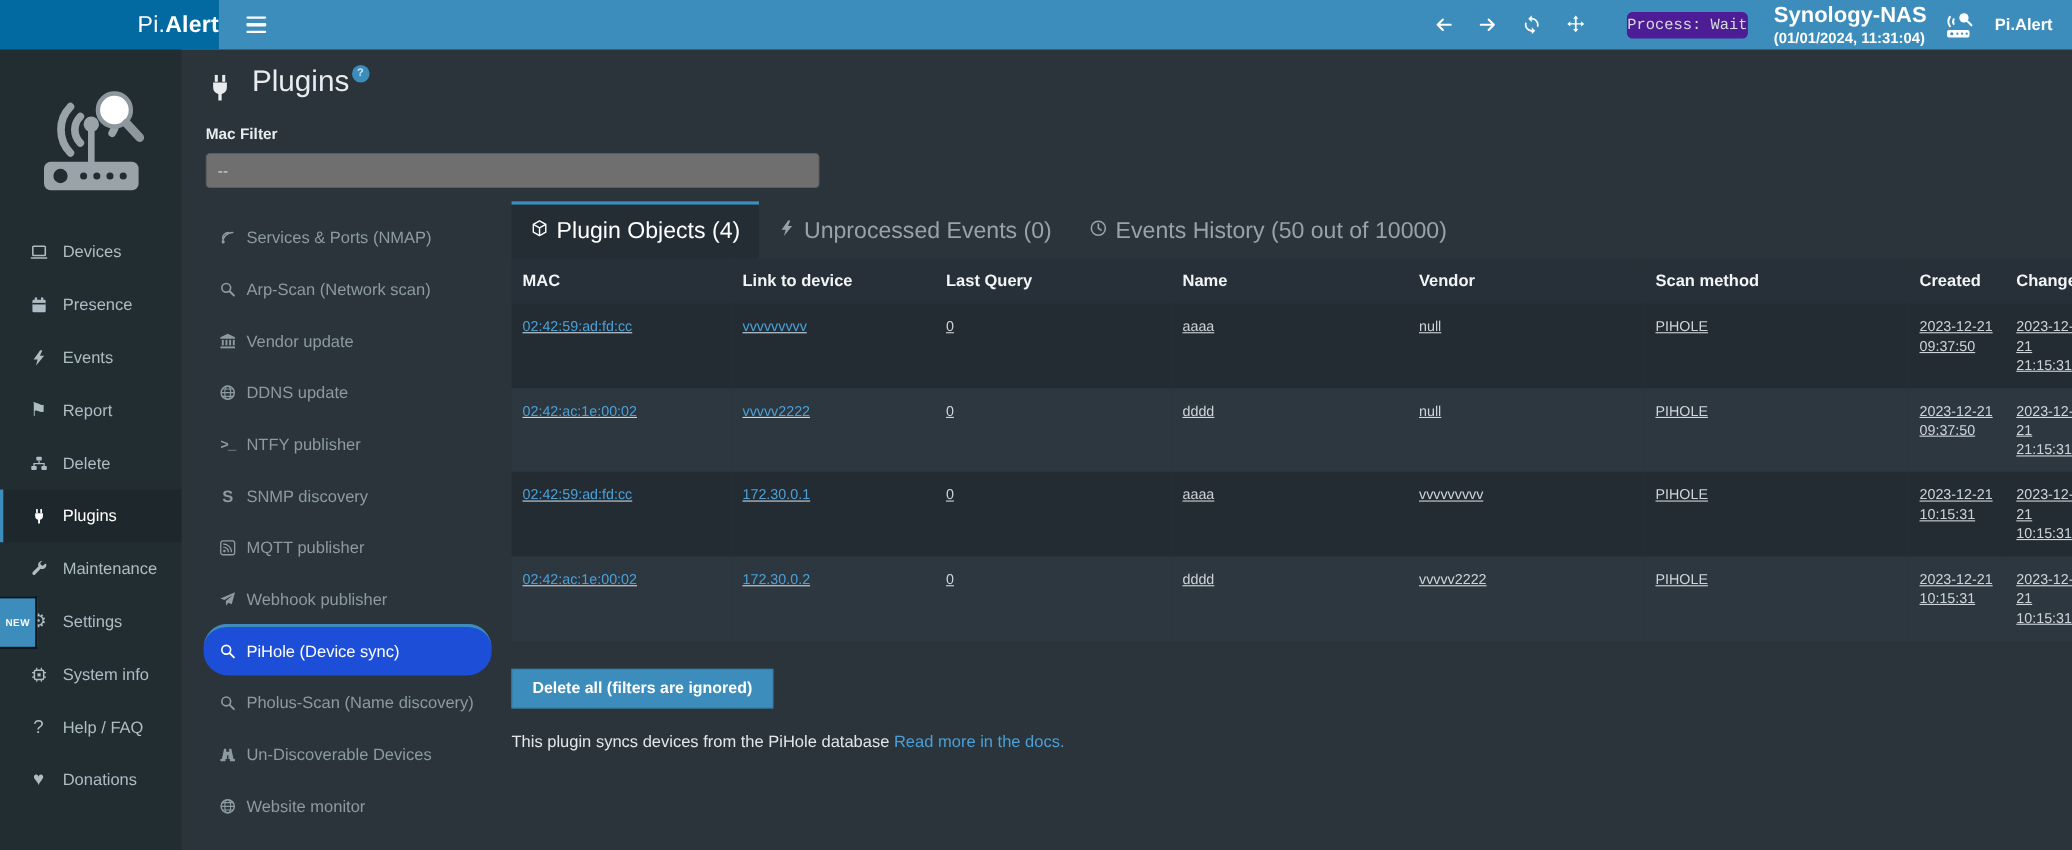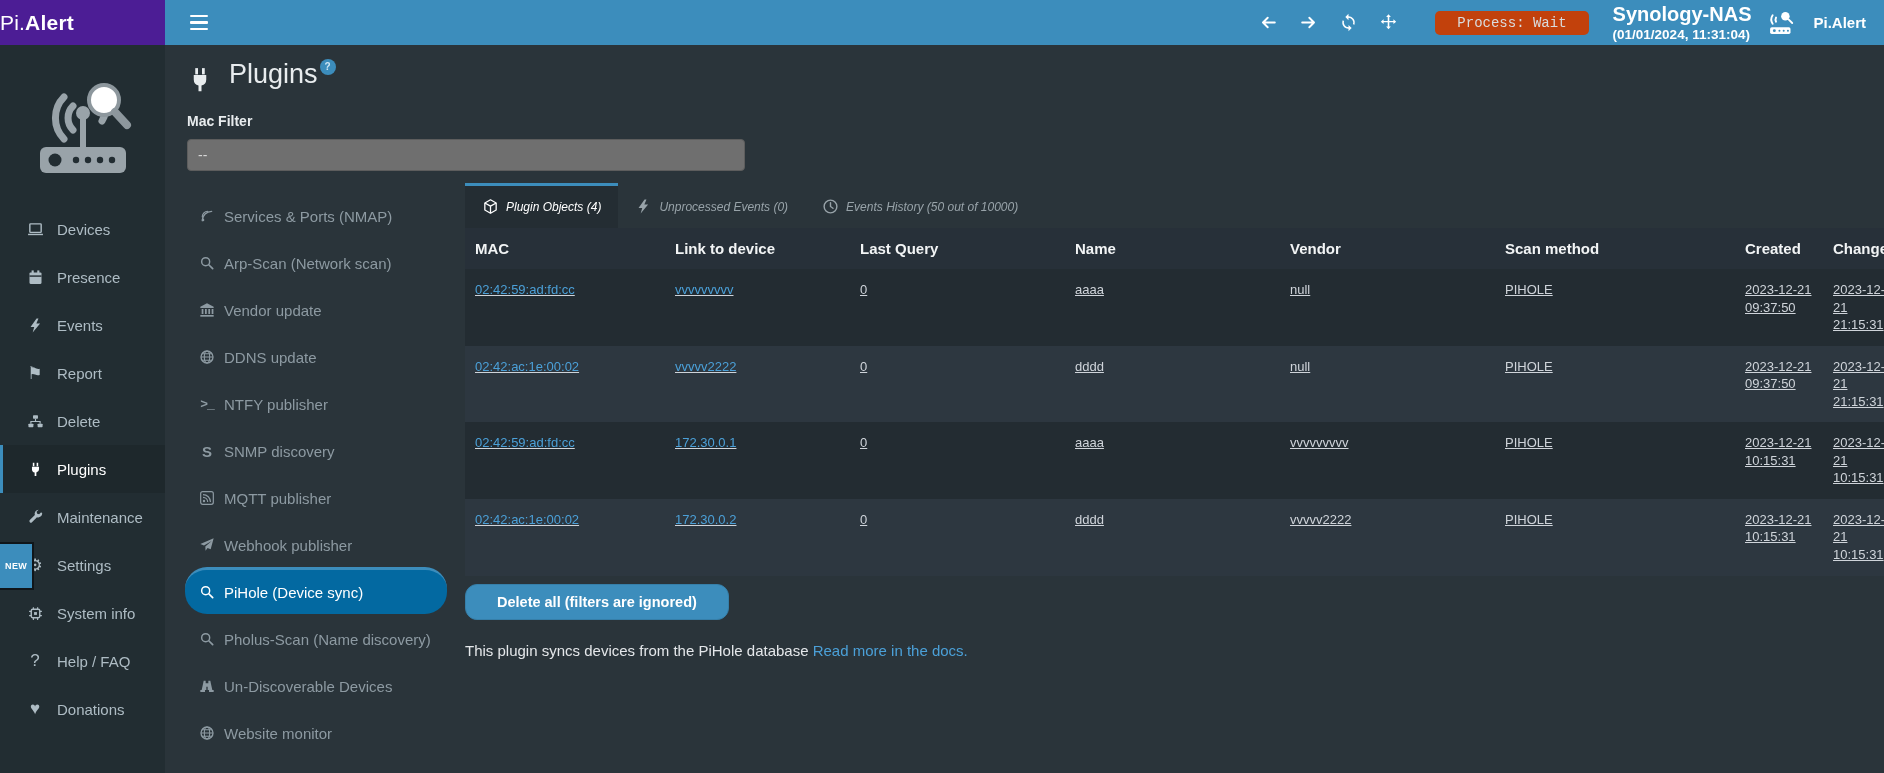--- a/index.html
+++ b/index.html
@@ -2,29 +2,29 @@
 <html><head>
 <meta charset="utf-8">
 <style>
   * { margin:0; padding:0; box-sizing:border-box; }
   html,body { background:#1a2226; }
   body { font-family:"Liberation Sans","DejaVu Sans",sans-serif; }
   .app { position:relative; width:1884px; height:773px; background:#2a343a; overflow:hidden; }
 
   
   .topbar { display:flex; height:45px; background:#3c8dbc; align-items:stretch; }
-  .brand { width:165px; background:#4c1d95; color:#fff; display:flex; align-items:center; justify-content:flex-start; font-size:21px; letter-spacing:.2px; }
+  .brand { width:199px; background:#0369a1; color:#fff; display:flex; align-items:center; justify-content:flex-end; font-size:21px; letter-spacing:.2px; }
   .brand b { font-weight:700; }
   .topnav { flex:1; display:flex; align-items:center; padding:0 14px; color:#fff; }
   .hamburger { width:40px; height:45px; display:flex; flex-direction:column; justify-content:center; gap:4px; align-items:center; cursor:pointer; }
   .hamburger span { display:block; width:18px; height:2.5px; background:#fff; border-radius:1px; }
   .topnav-right { margin-left:auto; display:flex; align-items:center; gap:14px; }
   .nav-ico { width:26px; height:26px; display:flex; align-items:center; justify-content:center; color:#fff; font-size:19px; cursor:pointer; }
   .nav-ico svg { width:19px; height:19px; }
-  .process-badge { font-family:"Liberation Mono","DejaVu Sans Mono",monospace; background:#c2410c; color:#d9dcde; font-size:14px; padding:4px 22px; border-radius:5px; margin-left:20px; white-space:nowrap; }
+  .process-badge { font-family:"Liberation Mono","DejaVu Sans Mono",monospace; background:#4c1d95; color:#d9dcde; font-size:14px; padding:4px 0; border-radius:5px; margin-left:20px; white-space:nowrap; }
   .hostinfo { text-align:left; color:#fff; line-height:1.25; margin-left:10px; }
   .hostinfo .host { font-weight:700; font-size:20px; }
   .hostinfo .time { font-weight:700; font-size:13.5px; }
   .router-ico { width:34px; height:30px; color:#fff; }
   .router-ico svg { width:34px; height:30px; }
   .applabel { color:#fff; font-weight:700; font-size:15px; margin-right:4px; }
 
   
   .cols { display:flex; height:728px; }
 
@@ -52,40 +52,40 @@
 
   .work-row { display:flex; margin-top:12px; align-items:flex-start; }
 
   
   .plugin-col { width:262px; flex:none; padding-top:8px; }
   .plugin-item { display:flex; align-items:center; height:47px; padding:0 10px 0 12px; color:#8d9aa2; font-size:15px; cursor:pointer; border-top:3px solid transparent; white-space:nowrap; }
   .plugin-item .pi-ico { width:20px; height:18px; margin-right:7px; display:flex; align-items:center; justify-content:center; flex:none; }
   .plugin-item .pi-ico svg { width:16px; height:16px; }
   .pi-glyph { font-size:15px; font-weight:700; font-family:"Liberation Sans",sans-serif; }
   .pi-glyph.mono { font-family:"Liberation Mono","DejaVu Sans Mono",monospace; font-size:13px; letter-spacing:-1px; }
-  .plugin-item.active { background:#0369a1; color:#fff; border-top-color:#3c8dbc;border-radius:22px; }
+  .plugin-item.active { background:#1d4ed8; color:#fff; border-top-color:#3c8dbc;border-radius:22px; }
 
   
   .tab-panel { flex:1; margin-left:18px; }
   .tab-strip { display:flex; }
-  .tab { display:flex; align-items:center; gap:7px; padding:12px 17px 13px 17px; font-size:12px; color:#98a3a9; cursor:pointer; border-top:3px solid transparent;font-style:italic; }
+  .tab { display:flex; align-items:flex-start; gap:7px; padding:12px 17px 13px 17px; font-size:21px; color:#98a3a9; cursor:pointer; border-top:3px solid transparent; }
   .tab .tab-ico { width:17px; height:17px; }
   .tab .tab-ico svg { width:17px; height:17px; }
   .tab.active { background:#242d33; color:#fff; border-top-color:#3c8dbc; }
 
   
   table.objects { width:100%; border-collapse:collapse; table-layout:fixed; }
   table.objects th { text-align:left; font-size:15px; font-weight:700; color:#f2f4f5; background:#273039; padding:12px 10px; }
   table.objects td { font-size:13px; color:#cfd4da; padding:12px 10px; vertical-align:top; line-height:1.35;text-decoration:underline; }
   table.objects tr.odd  td { background:#232c32; }
   table.objects tr.even td { background:#2d3740; }
   td.linky, a.cell-link { color:#4ba0d8; text-decoration:none; cursor:pointer; }
   .col-mac{width:200px}.col-link{width:185px}.col-lq{width:215px}.col-name{width:215px}.col-vendor{width:215px}.col-scan{width:240px}.col-created{width:88px}.col-changed{width:86px}
 
-  .delete-btn { margin-top:8px; background:#3c8dbc; border:1px solid #367fa9; color:#fff; font-size:14.5px; font-weight:600; padding:9px 31px; border-radius:12px; cursor:pointer; font-family:inherit; }
+  .delete-btn { margin-top:25px; background:#3c8dbc; border:1px solid #367fa9; color:#fff; font-size:14.5px; font-weight:600; padding:9px 18px; border-radius:0; cursor:pointer; font-family:inherit; }
   .docs-line { margin-top:22px; font-size:15px; color:#e4e7ea; }
   .docs-line a { color:#4ba0d8; text-decoration:none; cursor:pointer; }
 
   .icon-fill { fill:currentColor; }
   .icon-stroke { fill:none; stroke:currentColor; }
 </style>
 </head>
 <body>
 
 <div class="app">

